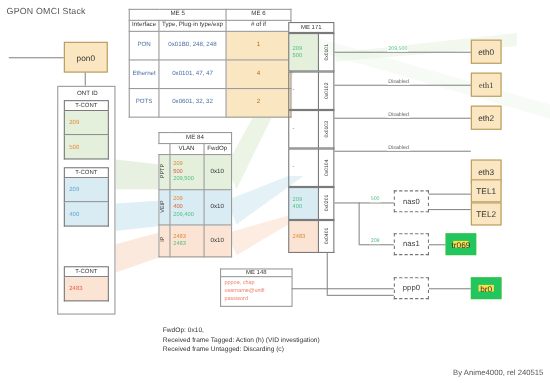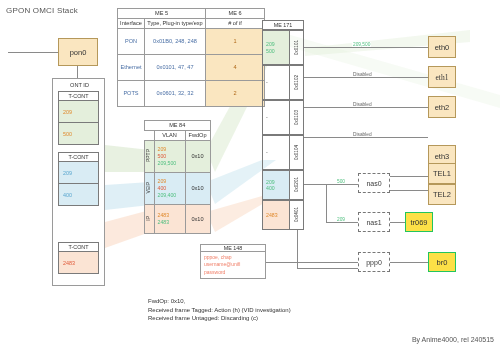--- a/index.html
+++ b/index.html
@@ -6,21 +6,21 @@
   body{
     width:500px;height:348px;background:#ffffff;position:relative;
     font-family:"Liberation Sans","DejaVu Sans",sans-serif;
     color:#3a3a3a;overflow:hidden;
   }
   .abs{position:absolute;box-sizing:border-box;}
   #title{left:6px;top:6px;font-size:8px;color:#555;letter-spacing:.2px;}
   #credit{right:6px;bottom:5px;font-size:7px;color:#555;}
 
   
-  .box{border:1px solid #22c55e;background:#fde047;display:flex;align-items:center;justify-content:center;font-size:7.5px;color:#333;}
+  .box{border:7px solid #22c55e;background:#fde047;display:flex;align-items:center;justify-content:center;font-size:7.5px;color:#333;}
   .tan{background:#fae6c0;border:1px solid #b5985a;}
   .dashed{border:1px dashed #777;background:#fff;}
 
   
   table{border-collapse:collapse;background:#fff;}
   table td,table th{border:1px solid #9a9a9a;font-weight:normal;font-size:5.6px;
      color:#4a6fa5;text-align:center;padding:0;line-height:1.15;}
   .hdr{color:#333 !important;font-size:5.6px;}
   .amber{background:#fae6c0;color:#b06a1a !important;}
 

